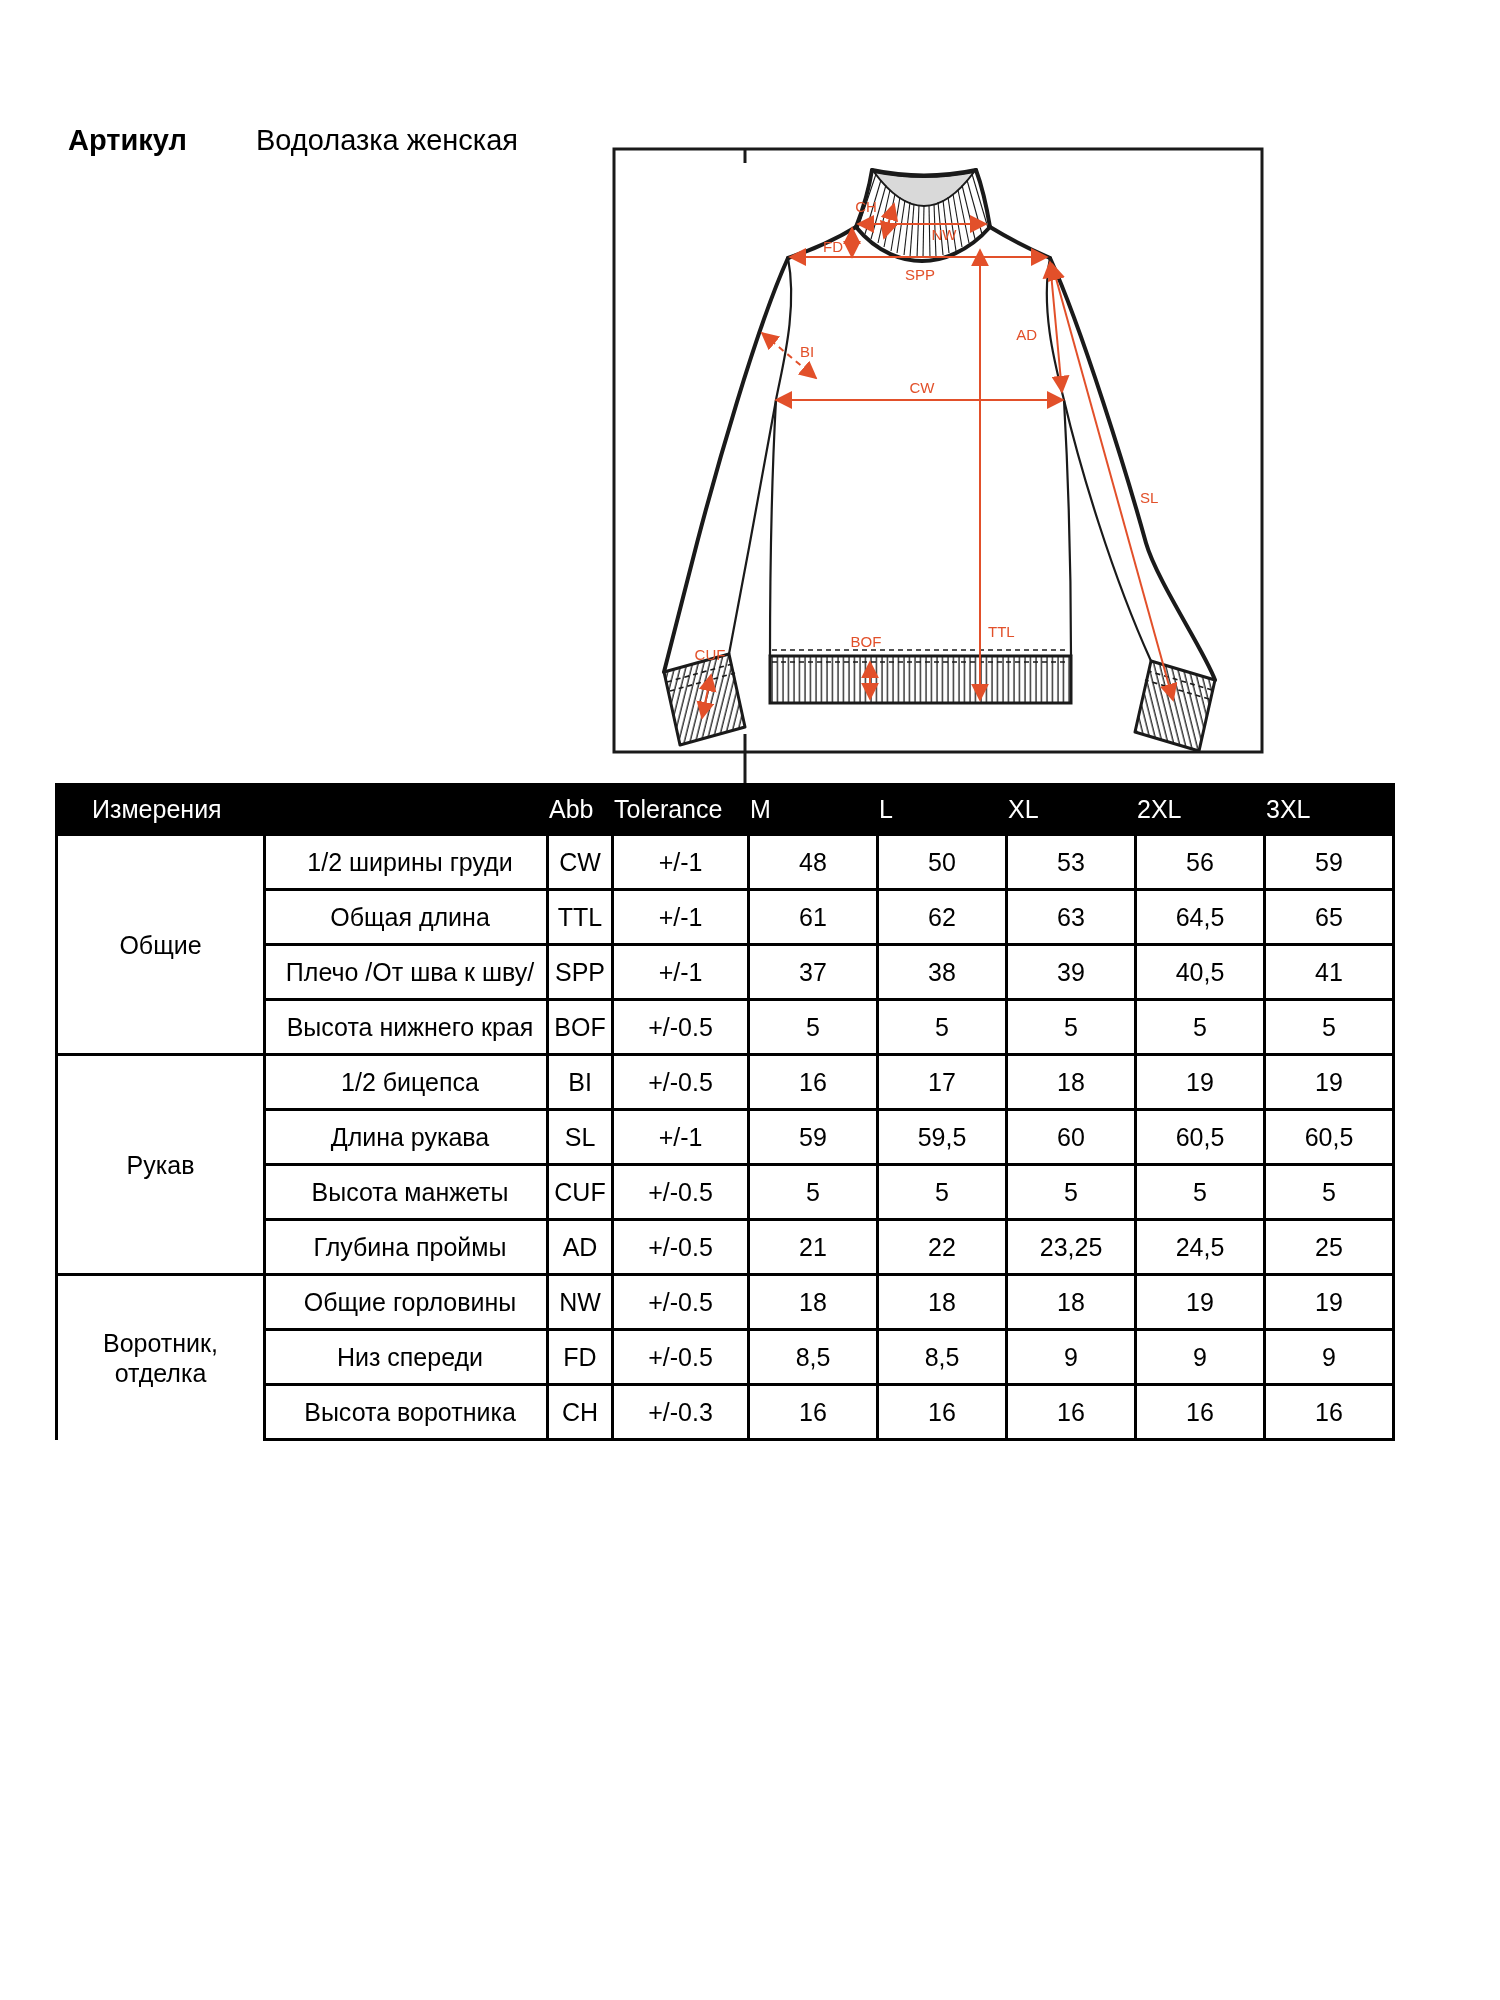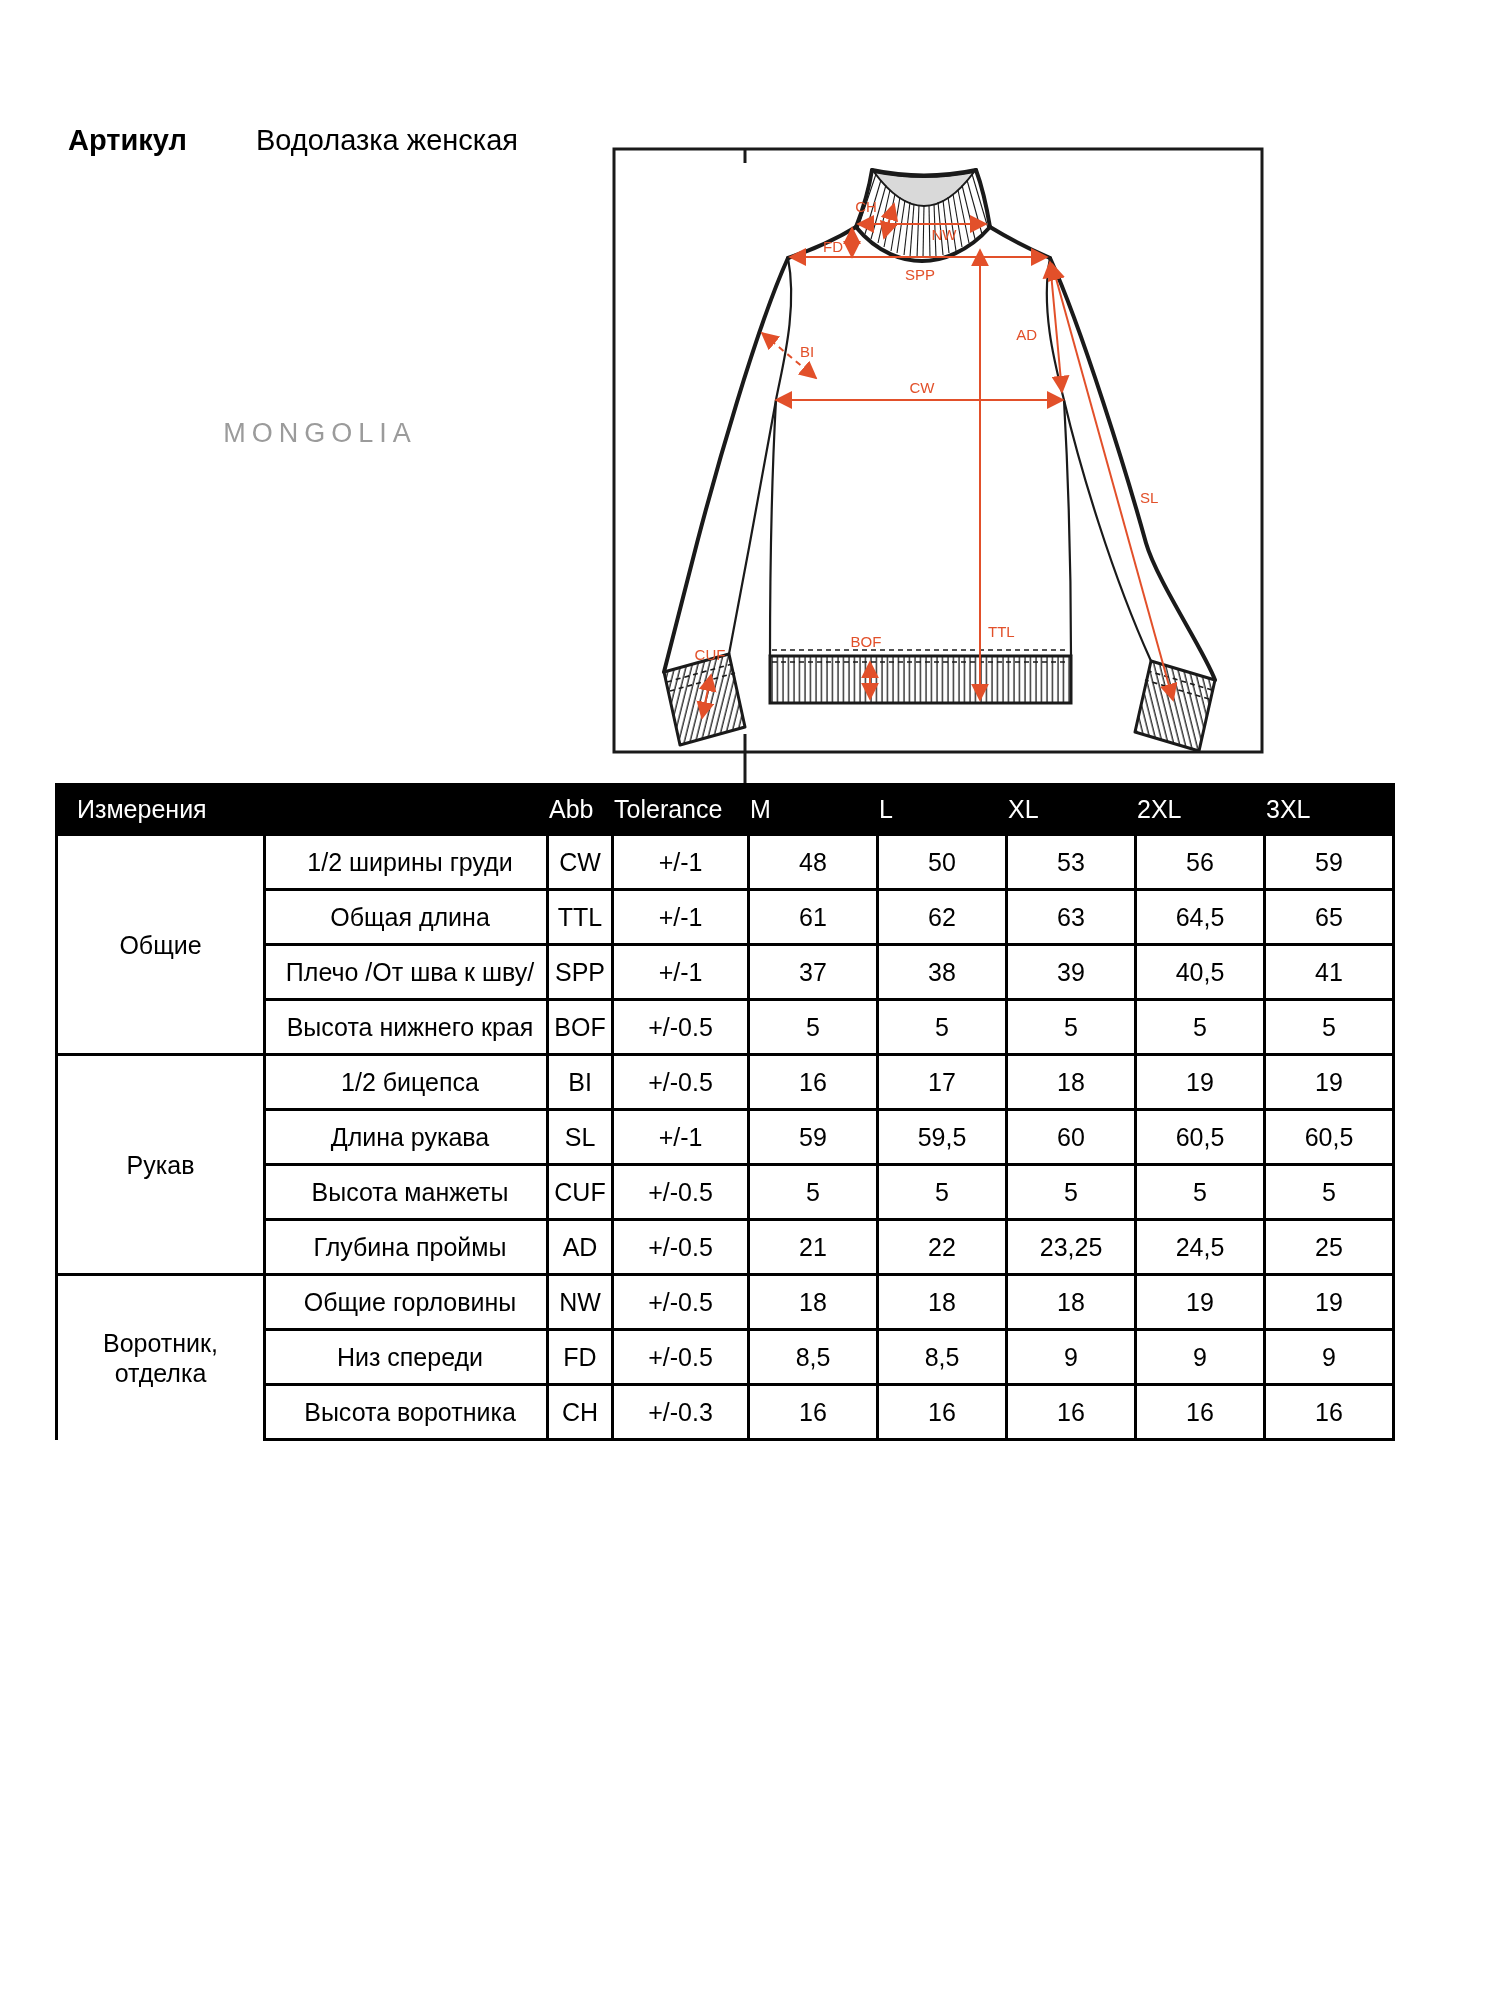--- a/index.html
+++ b/index.html
@@ -19,34 +19,33 @@
   svg .dash{stroke:#1a1a1a;stroke-width:1.6;fill:none;stroke-dasharray:5 4;}
   svg .rib{stroke:#1a1a1a;stroke-width:1.1;}
   svg .meas{stroke:var(--accent);stroke-width:2;fill:none;}
   svg .meas-dash{stroke-dasharray:6 5;}
   svg .mtext{fill:var(--accent);font:15px "Liberation Sans",sans-serif;stroke:none;}
   svg .accent-fill{fill:var(--accent);}
 
   table.size-table{position:absolute;left:55px;top:783px;width:1337px;border-collapse:collapse;table-layout:fixed;font-size:25px;}
   .size-table th,.size-table td{border:3px solid #000;padding:0;}
   .size-table thead th{background:#000;color:#fff;font-weight:normal;height:47px;text-align:left;}
-  .size-table thead th.meas-h{text-align:left;padding-left:19px;}
+  .size-table thead th.meas-h{text-align:left;padding-left:34px;}
   .size-table tbody td{height:52px;text-align:center;vertical-align:middle;background:#fff;}
   .size-table td.name{text-align:center;padding-left:8px;}
   .size-table td.group{white-space:pre-line;line-height:1.2;}
   .size-table td.open-bottom{border-bottom:none;margin-left:47px;}
 </style>
 </head>
 <body>
 
 <div class="article-label">Артикул</div>
 <div class="article-value">Водолазка женская</div>
 
 <div class="logo">
-  <div class="logo-sub">MONGOLIA</div>
 </div>
 
 <svg style="position:absolute;left:600px;top:110px;width:680px;height:700px" viewBox="600 110 680 700" xmlns="http://www.w3.org/2000/svg">
   <defs>
     <pattern id="ribV" width="5.5" height="8" patternUnits="userSpaceOnUse">
       <line x1="2" y1="-1" x2="2" y2="9" stroke="#1a1a1a" stroke-width="1.3"></line>
     </pattern>
     <pattern id="ribL" width="5.5" height="8" patternUnits="userSpaceOnUse" patternTransform="rotate(14)">
       <line x1="2" y1="-1" x2="2" y2="9" stroke="#1a1a1a" stroke-width="1.3"></line>
     </pattern>

